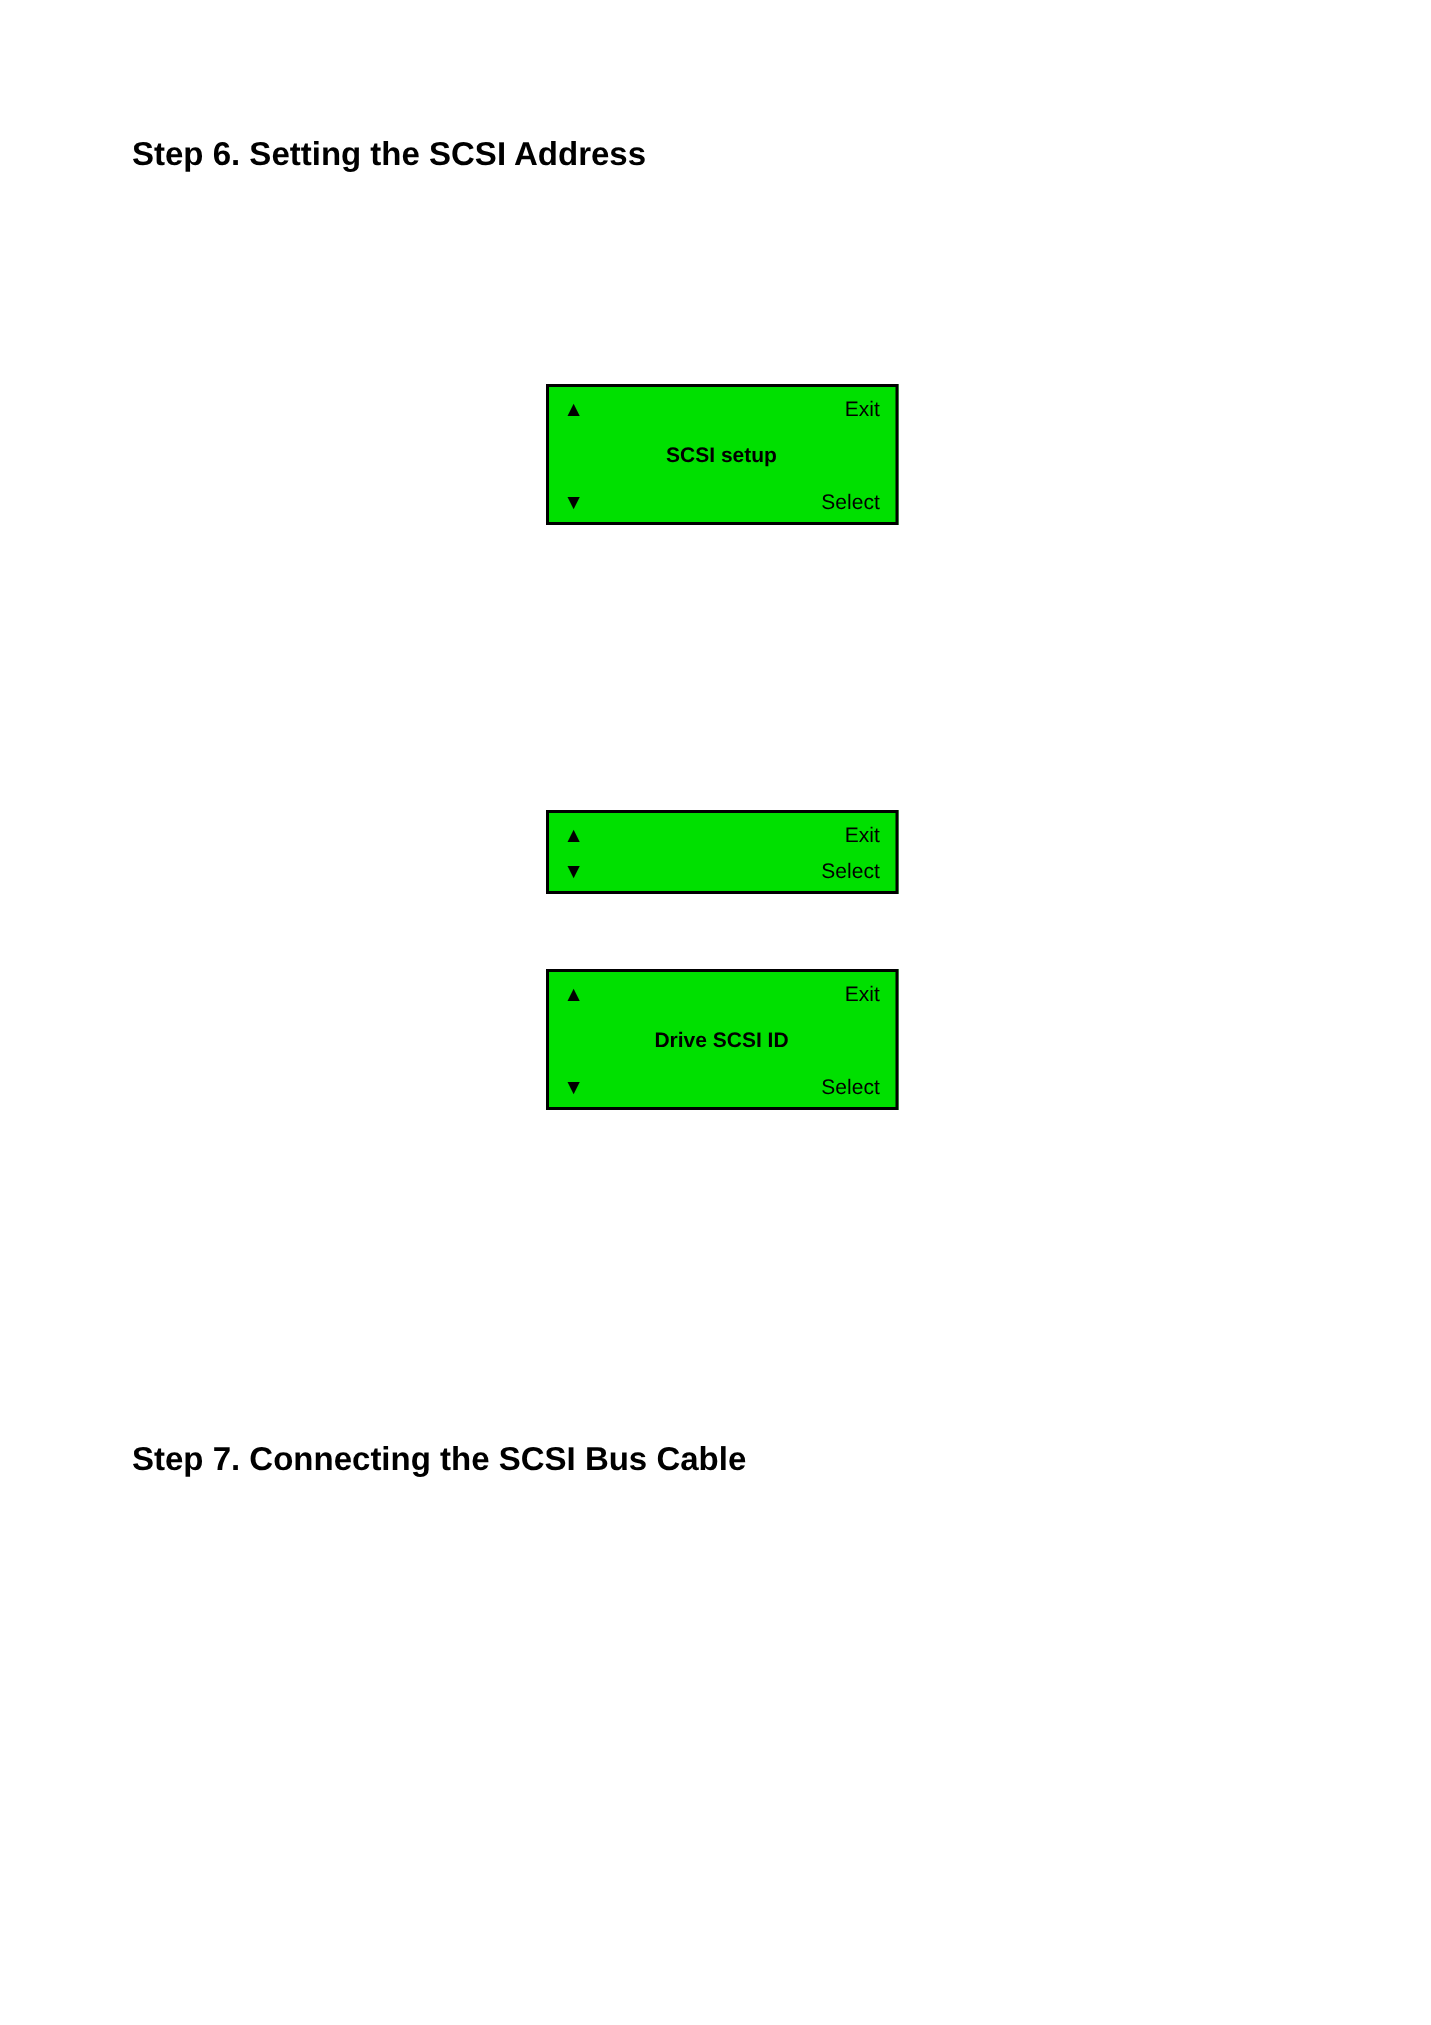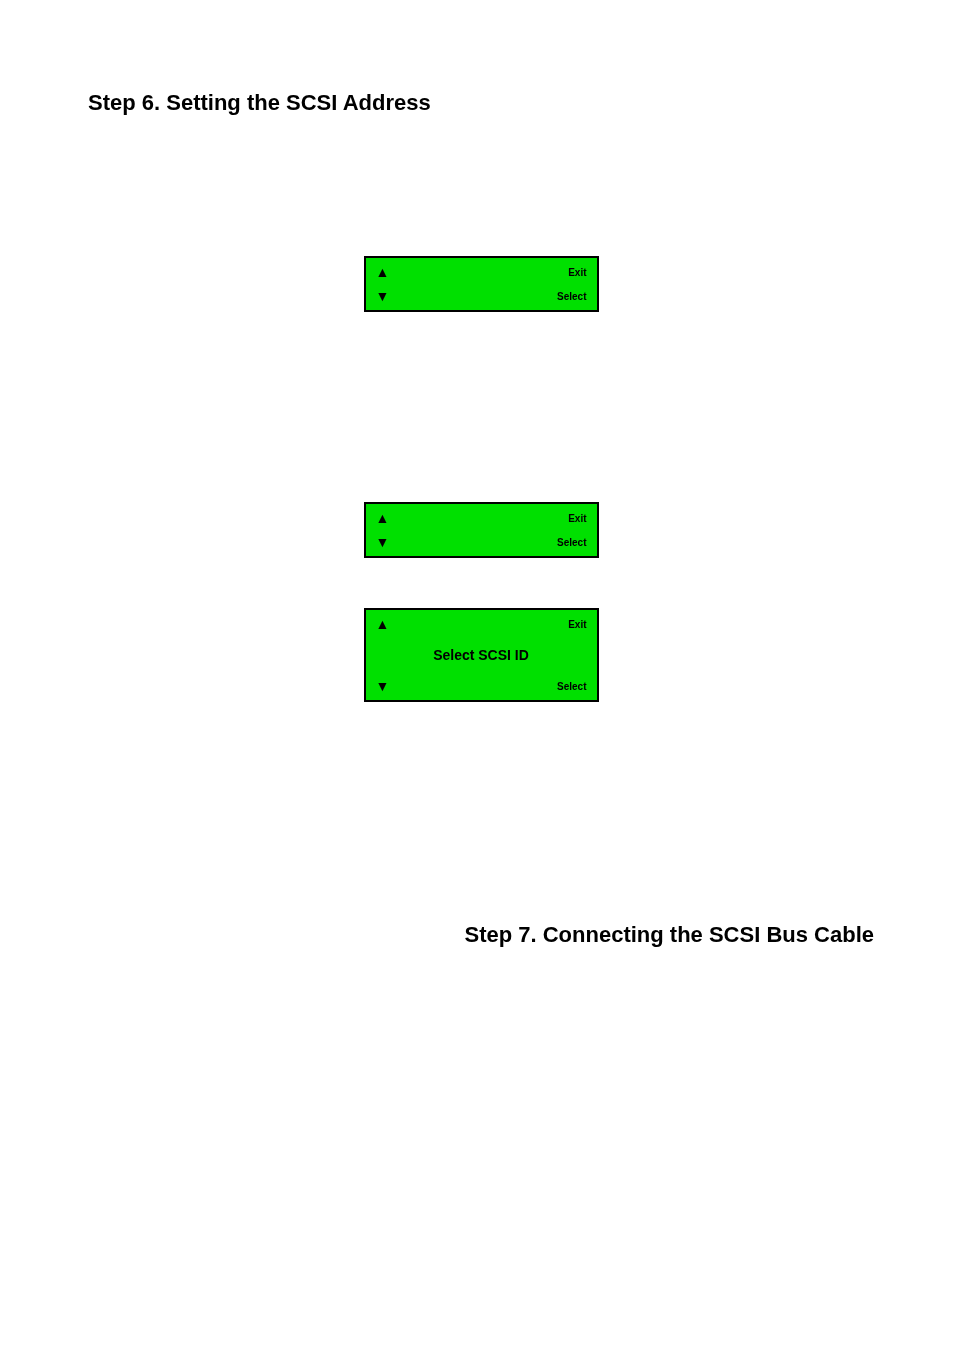--- a/index.html
+++ b/index.html
@@ -18,21 +18,20 @@
   }
   .heading {
     font-size: 22px;
     font-weight: bold;
     margin: 0 0 140px 0;
   }
   .heading2 {
     font-size: 22px;
     font-weight: bold;
     margin: 220px 0 0 0;
-    text-align: right;
   }
   .lcd-wrap {
     width: 100%;
     display: flex;
     justify-content: center;
   }
   .lcd {
     width: 235px;
     background: #00e000;
     border: 2px solid #000;
@@ -51,22 +50,22 @@
     height: 30px;
     margin: 4px 0 4px 0;
   }
   .lcd .arrow {
     font-size: 14px;
     font-weight: bold;
     color: #000;
     margin-left: 2px;
   }
   .lcd .label {
-    font-size: 10px;
-    font-weight: bold;
+    font-size: 14px;
+    font-weight: normal;
     color: #000;
     margin-right: 2px;
   }
   .lcd .center-text {
     font-size: 14px;
     font-weight: bold;
     color: #000;
   }
   .gap-big { height: 190px; }
   .gap-small { height: 50px; }
@@ -76,20 +75,23 @@
 
 <div class="page">
 
   <h2 class="heading">Step 6. Setting the SCSI Address</h2>
 
   <div class="lcd-wrap">
     <div class="lcd">
       <div class="row">
         <span class="arrow">▲</span>
         <span class="label">Exit</span>
+      </div>
+      <div class="row middle">
+        <span class="center-text">SCSI setup</span>
       </div>
       <div class="row">
         <span class="arrow">▼</span>
         <span class="label">Select</span>
       </div>
     </div>
   </div>
 
   <div class="gap-big"></div>
 
@@ -108,21 +110,21 @@
 
   <div class="gap-small"></div>
 
   <div class="lcd-wrap">
     <div class="lcd">
       <div class="row">
         <span class="arrow">▲</span>
         <span class="label">Exit</span>
       </div>
       <div class="row middle">
-        <span class="center-text">Select SCSI ID</span>
+        <span class="center-text">Drive SCSI ID</span>
       </div>
       <div class="row">
         <span class="arrow">▼</span>
         <span class="label">Select</span>
       </div>
     </div>
   </div>
 
   <h2 class="heading2">Step 7. Connecting the SCSI Bus Cable</h2>
 

